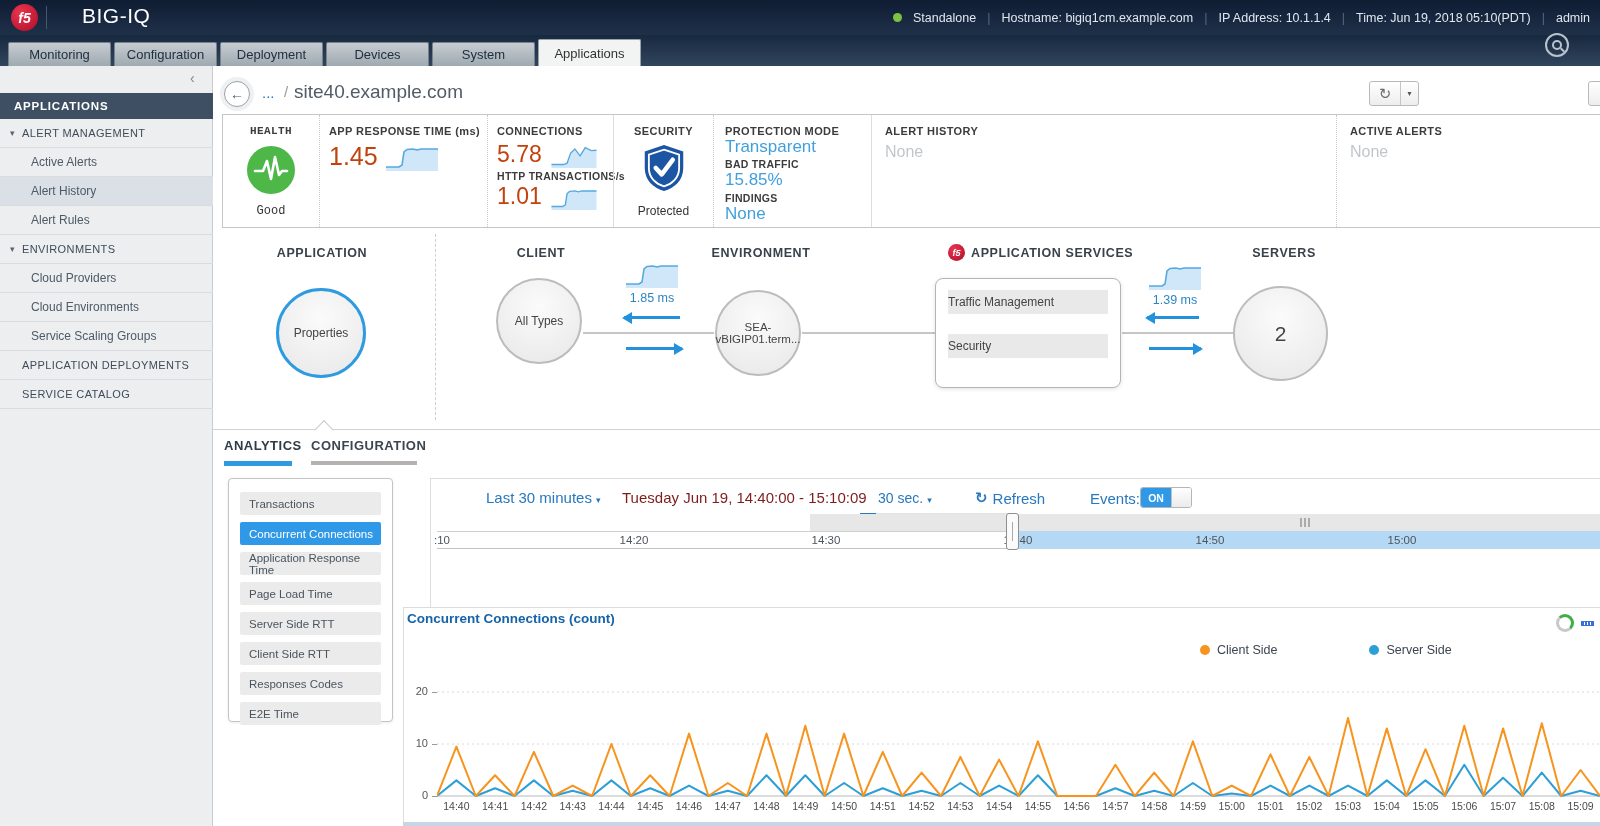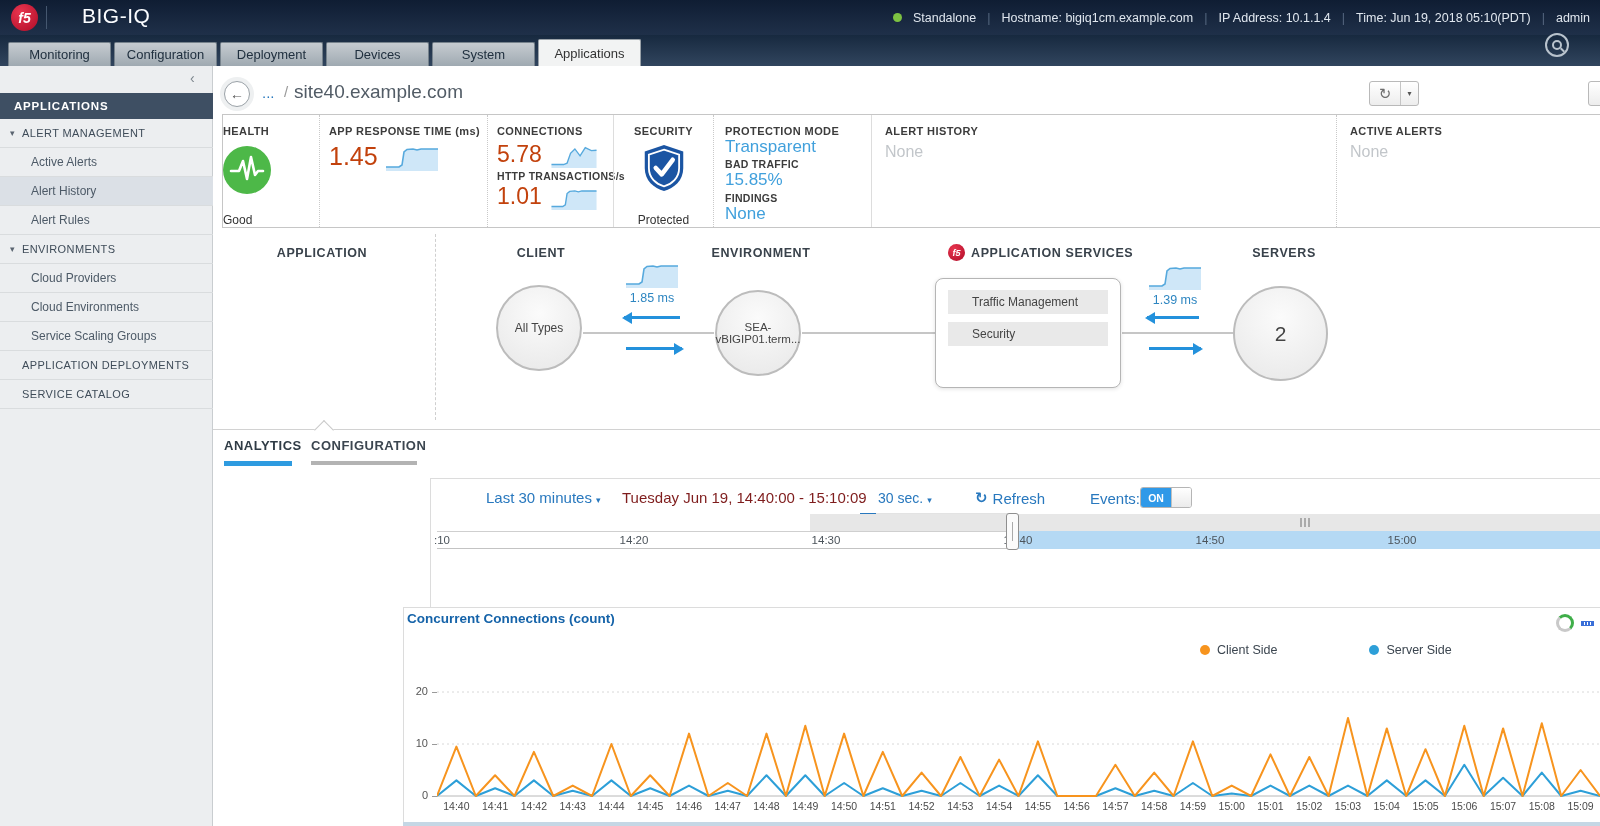--- a/index.html
+++ b/index.html
@@ -55,42 +55,42 @@
   
   #stats{left:222px;top:114px;width:1380px;height:112px;border:1px solid #c6c6c6;background:#fff;display:flex;box-sizing:content-box;}
   .stat{box-sizing:border-box;display:flex;flex-direction:column;}
   .dotdiv{border-left:1px dotted #c9c9c9;}
   .soliddiv{border-left:1px solid #ddd;}
   .stat-label{font-size:11px;font-weight:bold;color:#3c3c3c;letter-spacing:.4px;margin-top:10px;white-space:nowrap;}
   .stat-sub{font-size:10.5px;font-weight:bold;color:#3c3c3c;letter-spacing:.3px;margin-top:2px;white-space:nowrap;}
   .bigrow{display:flex;align-items:center;gap:8px;margin-top:4px;}
   .bignum{font-size:25px;color:#c2410c;}
   .bignum.small{font-size:23px;}
-  #stat-health{width:96px;align-items:flex-start;}
+  #stat-health{width:96px;align-items:center;font-family:Liberation Mono, monospace;}
   #stat-art{width:168px;padding-left:9px;}
   #stat-conn{width:126px;padding-left:9px;}
   #stat-sec{width:100px;align-items:center;}
   #stat-prot{width:158px;padding-left:11px;}
   #stat-ah{width:465px;padding-left:13px;}
   #stat-aa{flex:1;padding-left:13px;}
-  .stat-bottom{margin-top:auto;font-size:12px;color:#333;}
+  .stat-bottom{margin-top:auto;margin-bottom:9px;font-size:12px;color:#333;}
   .pv{font-size:17px;color:#41a0dc;line-height:1.08;margin-top:1px;}
   .none-val{font-size:16px;color:#c2c6ca;margin-top:6px;}
 
   
   #topo-divider{left:435px;top:234px;height:186px;width:0;border-left:1px dashed #cfcfcf;}
   .topo-label{font-size:12.5px;font-weight:bold;color:#39424b;letter-spacing:.6px;text-align:center;}
   .hline{height:2px;background:#c6c6c6;}
   .node{border-radius:50%;background:radial-gradient(circle at 50% 32%,#fbfbfb,#e7e7e7);border:2px solid #bcbcbc;display:flex;align-items:center;justify-content:center;text-align:center;font-size:12px;color:#444;box-sizing:border-box;cursor:pointer;}
   #node-app{left:276px;top:288px;width:90px;height:90px;border:3px solid #2e9be0;}
-  #node-client{left:496px;top:285px;width:86px;height:86px;}
+  #node-client{left:496px;top:278px;width:86px;height:86px;}
   #node-env{left:715px;top:290px;width:86px;height:86px;font-size:11.5px;padding:0 9px;}
   #node-servers{left:1233px;top:286px;width:95px;height:95px;font-size:21px;}
   #svc-box{left:935px;top:278px;width:186px;height:110px;border:1px solid #b5b5b5;border-radius:8px;background:#fff;box-shadow:0 1px 4px rgba(0,0,0,.12);padding:11px 12px;box-sizing:border-box;}
-  .svc-row{height:24px;background:#e9e9e9;margin-bottom:8px;display:flex;align-items:center;padding-left:24px;font-size:12px;color:#444;cursor:pointer;}
+  .svc-row{height:24px;background:#e9e9e9;margin-bottom:20px;display:flex;align-items:center;padding-left:0;font-size:12px;color:#444;cursor:pointer;}
   .arr{position:absolute;height:3px;background:#2391dc;}
   .arr.aleft::before{content:"";position:absolute;left:-2px;top:-4.5px;width:0;height:0;border-top:6px solid transparent;border-bottom:6px solid transparent;border-right:10px solid #2391dc;}
   .arr.aright::after{content:"";position:absolute;right:-2px;top:-4.5px;width:0;height:0;border-top:6px solid transparent;border-bottom:6px solid transparent;border-left:10px solid #2391dc;}
   .latency{position:absolute;width:64px;text-align:center;font-size:12.5px;color:#2e86c1;}
   .f5-mini{width:17px;height:17px;border-radius:50%;background:radial-gradient(circle at 35% 30%,#e8354f,#b00d28);color:#fff;font-style:italic;font-weight:bold;font-size:9px;display:inline-flex;align-items:center;justify-content:center;}
   #hr1{left:213px;top:429px;width:1387px;height:1px;background:#d2d2d2;}
   #notch{left:317px;top:423px;width:13px;height:13px;background:#fff;border-left:1px solid #c9c9c9;border-top:1px solid #c9c9c9;transform:rotate(45deg);}
 
   
   #tab-analytics{left:224px;top:438px;font-size:13px;font-weight:bold;color:#2f3b45;letter-spacing:.5px;cursor:pointer;}
@@ -292,20 +292,21 @@
   <div class="abs" style="left:948px;top:244px;display:flex;align-items:center;gap:6px;">
     <span class="f5-mini">f5</span>
     <span class="topo-label">APPLICATION SERVICES</span>
   </div>
   <div class="abs topo-label" style="left:1224px;top:246px;width:120px;">SERVERS</div>
 
   <div class="abs hline" style="left:583px;top:332px;width:131px;"></div>
   <div class="abs hline" style="left:802px;top:332px;width:133px;"></div>
   <div class="abs hline" style="left:1122px;top:332px;width:111px;"></div>
 
+  <div class="abs node" id="node-app">Properties</div>
   <div class="abs node" id="node-client">All Types</div>
   <div class="abs node" id="node-env">SEA-vBIGIP01.term...</div>
   <div class="abs" id="svc-box">
       <div class="svc-row">Traffic Management</div>
       <div class="svc-row">Security</div>
     </div>
   <div class="abs node" id="node-servers">2</div>
 
   <svg class="abs" style="left:626px;top:258px;" width="52" height="30" viewBox="0 0 52 30">
     <path d="M0 26 L13 26 L16 24 L18 11 L21 8.5 L27 8 L31 9 L35 8 L52 8 L52 30 L0 30 Z" fill="#cfe7f8"></path>
@@ -324,20 +325,30 @@
   <div class="abs arr aright" style="left:1149px;top:347px;width:52px;"></div>
 
   <div class="abs" id="hr1"></div>
   <div class="abs" id="notch"></div>
 
   <div class="abs" id="tab-analytics">ANALYTICS</div>
   <div class="abs" id="ul-analytics"></div>
   <div class="abs" id="tab-config">CONFIGURATION</div>
   <div class="abs" id="ul-config"></div>
 
+  <div class="abs" id="metrics">
+      <div class="metric">Transactions</div>
+      <div class="metric selected">Concurrent Connections</div>
+      <div class="metric">Application Response Time</div>
+      <div class="metric">Page Load Time</div>
+      <div class="metric">Server Side RTT</div>
+      <div class="metric">Client Side RTT</div>
+      <div class="metric">Responses Codes</div>
+      <div class="metric">E2E Time</div>
+    </div>
 
   <div class="abs" id="ctrl-hline"></div>
   <div class="abs" id="ctrl-vline"></div>
   <div class="abs blue-ctl" id="range-dd"><span>Last 30 minutes</span><span class="ctl-caret">▾</span></div>
   <div class="abs" id="period">Tuesday Jun 19, 14:40:00 - 15:10:09</div>
   <div class="abs blue-ctl" id="interval-dd"><span>30 sec.</span><span class="ctl-caret">▾</span></div>
   <div class="abs" id="interval-track">
       <div id="interval-progress"></div>
     </div>
   <div class="abs blue-ctl" id="refresh-ctrl">

